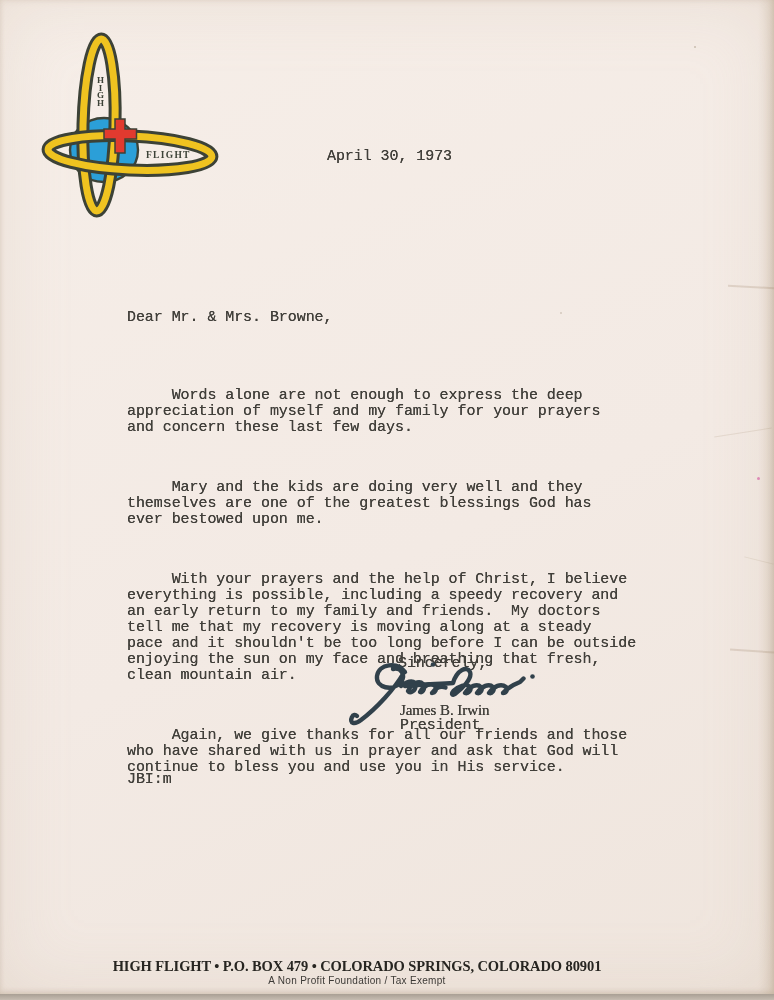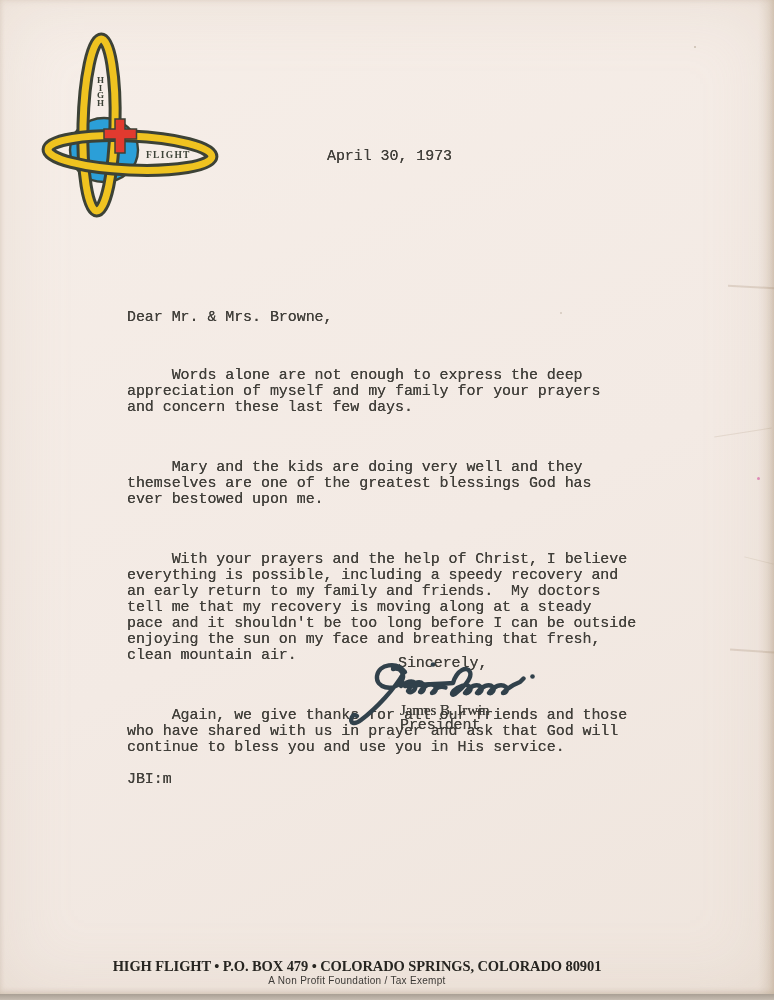--- a/index.html
+++ b/index.html
@@ -106,21 +106,21 @@
     </g>
 
     <text x="112" y="131.5" font-family="Liberation Serif, DejaVu Serif, serif" font-weight="bold" font-size="9.5" letter-spacing="1.3" fill="#3C4237">FLIGHT</text>
   </svg>
 
   <div class="type" style="left:327px; top:137px;margin-top:12px;">April 30, 1973</div>
 
 
   <div class="type" style="left:127px; top:310px;">Dear Mr. &amp; Mrs. Browne,</div>
 
-  <div class="type" style="left:127px; top:336px;">
+  <div class="type" style="left:127px; top:356px;">
     <div class="para">     Words alone are not enough to express the deep
 appreciation of myself and my family for your prayers
 and concern these last few days.</div>
     <div class="para">     Mary and the kids are doing very well and they
 themselves are one of the greatest blessings God has
 ever bestowed upon me.</div>
     <div class="para">     With your prayers and the help of Christ, I believe
 everything is possible, including a speedy recovery and
 an early return to my family and friends.  My doctors
 tell me that my recovery is moving along at a steady

